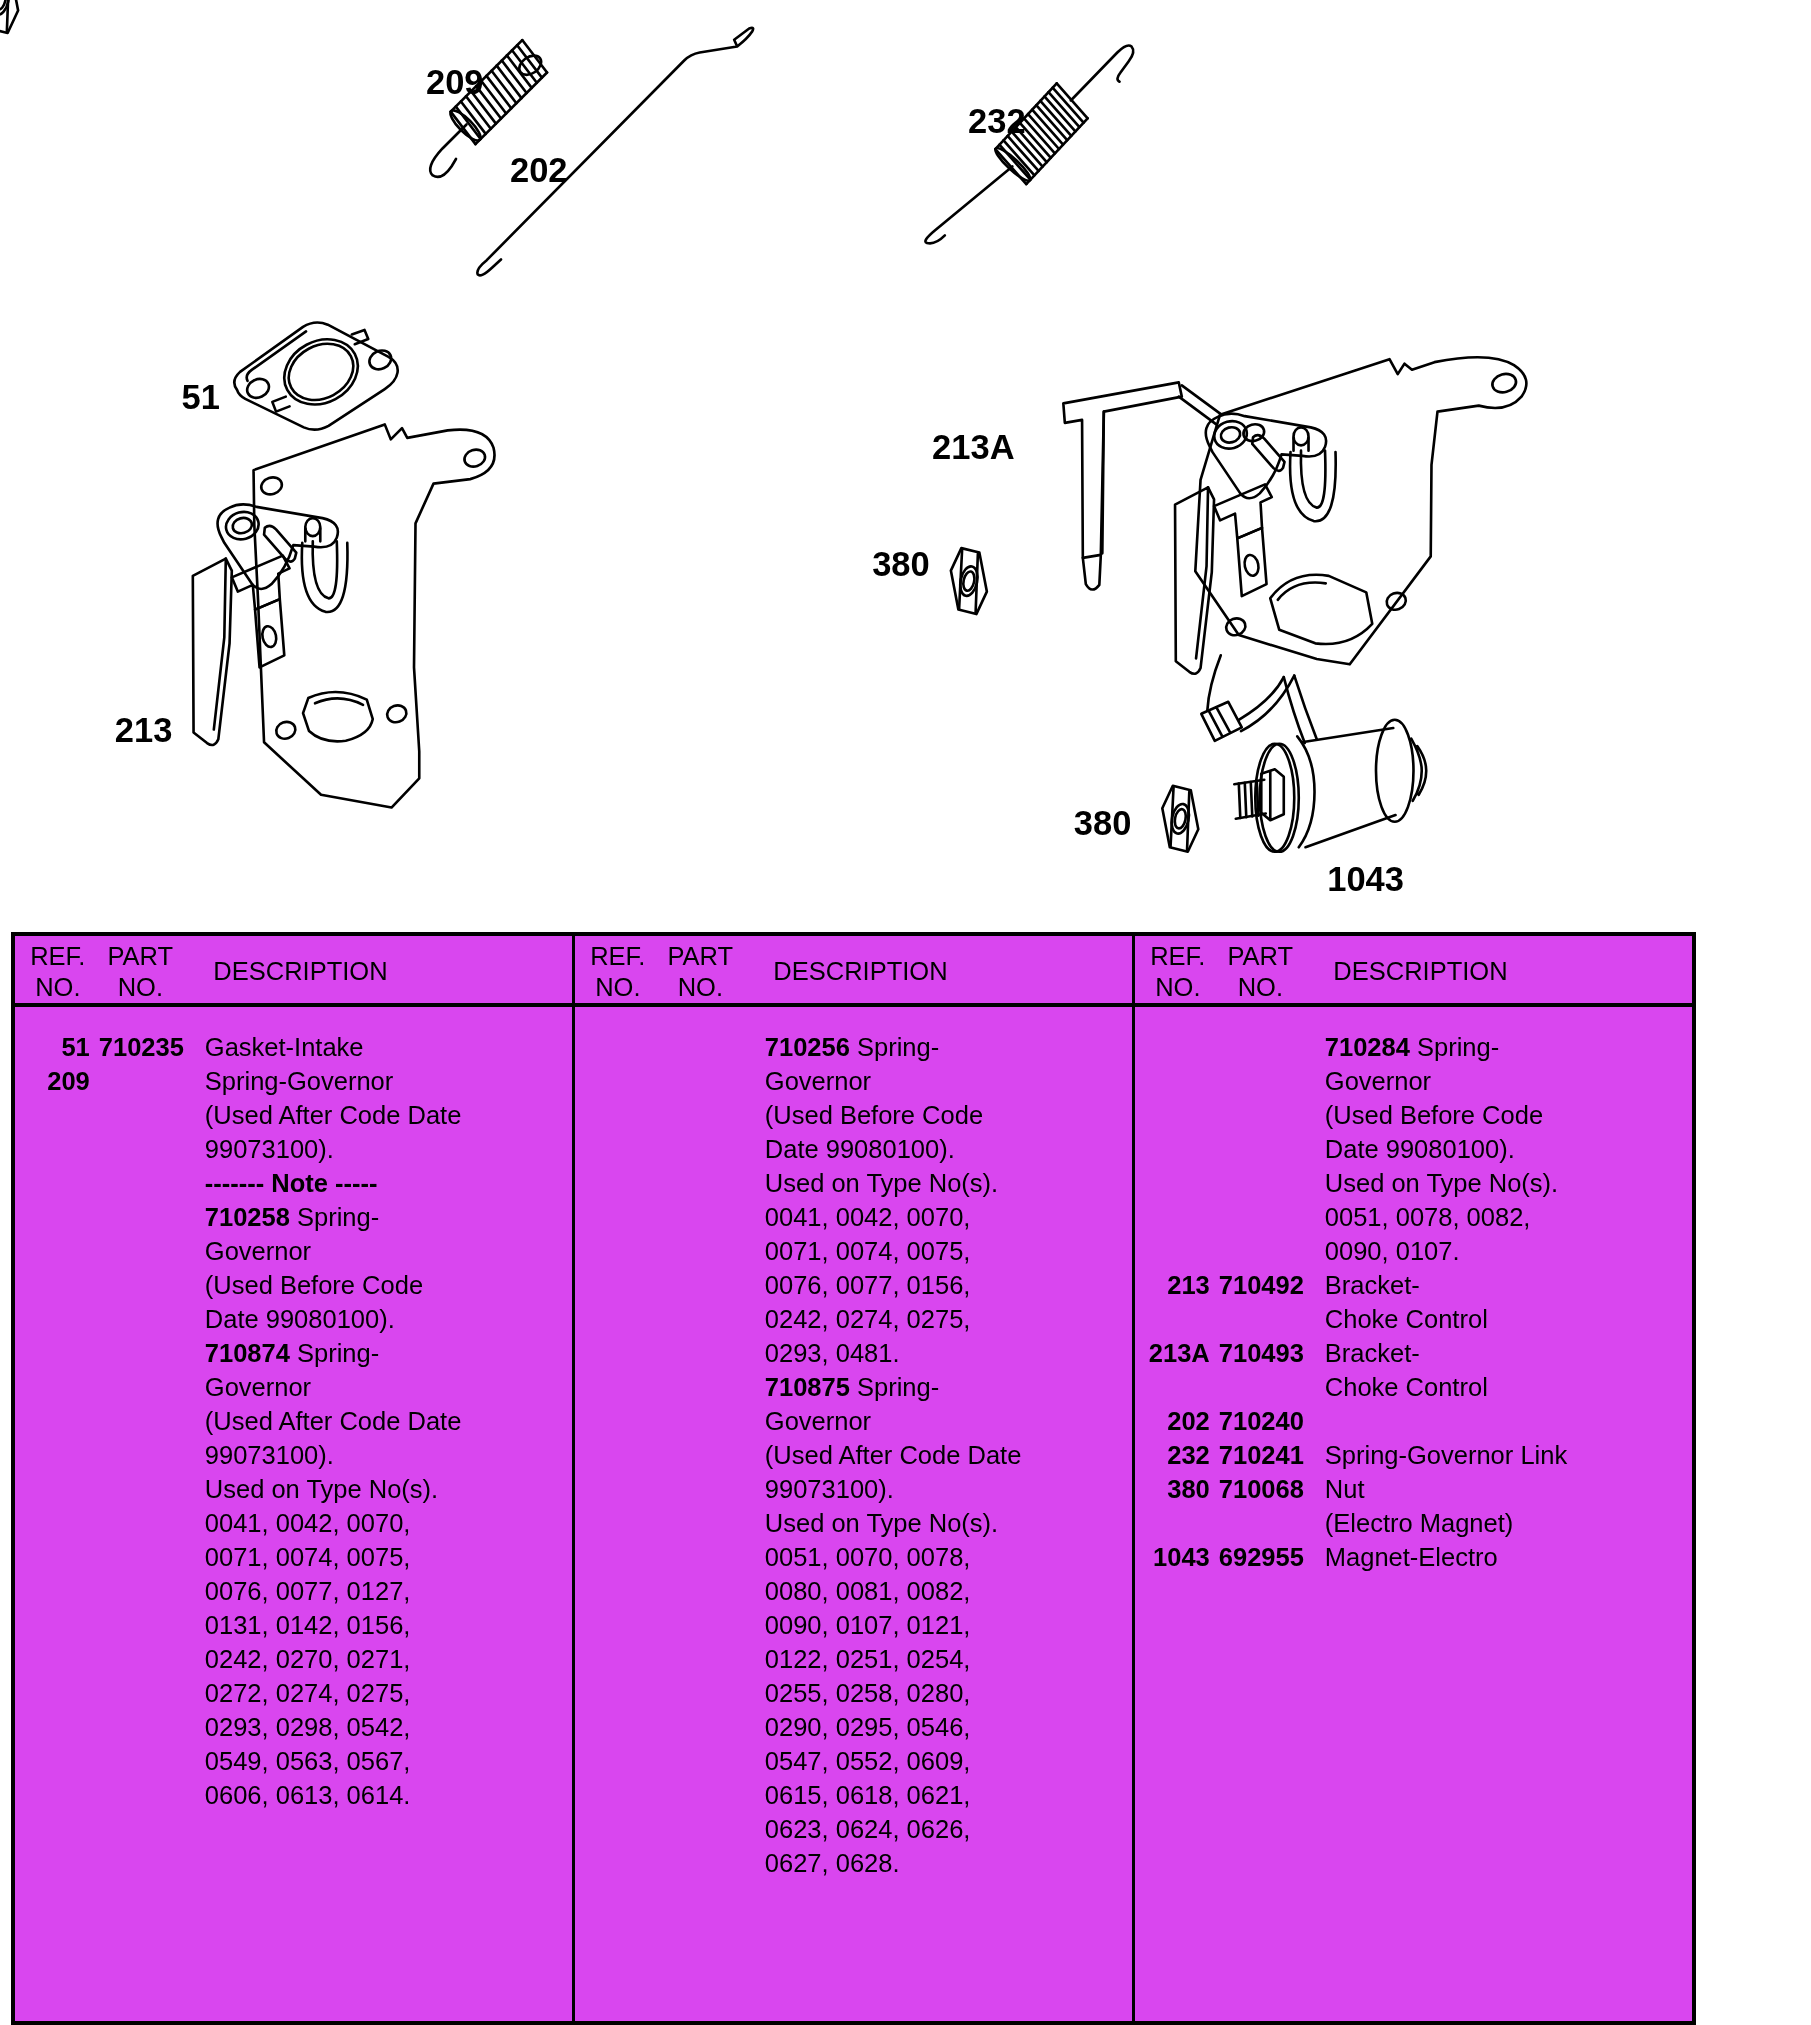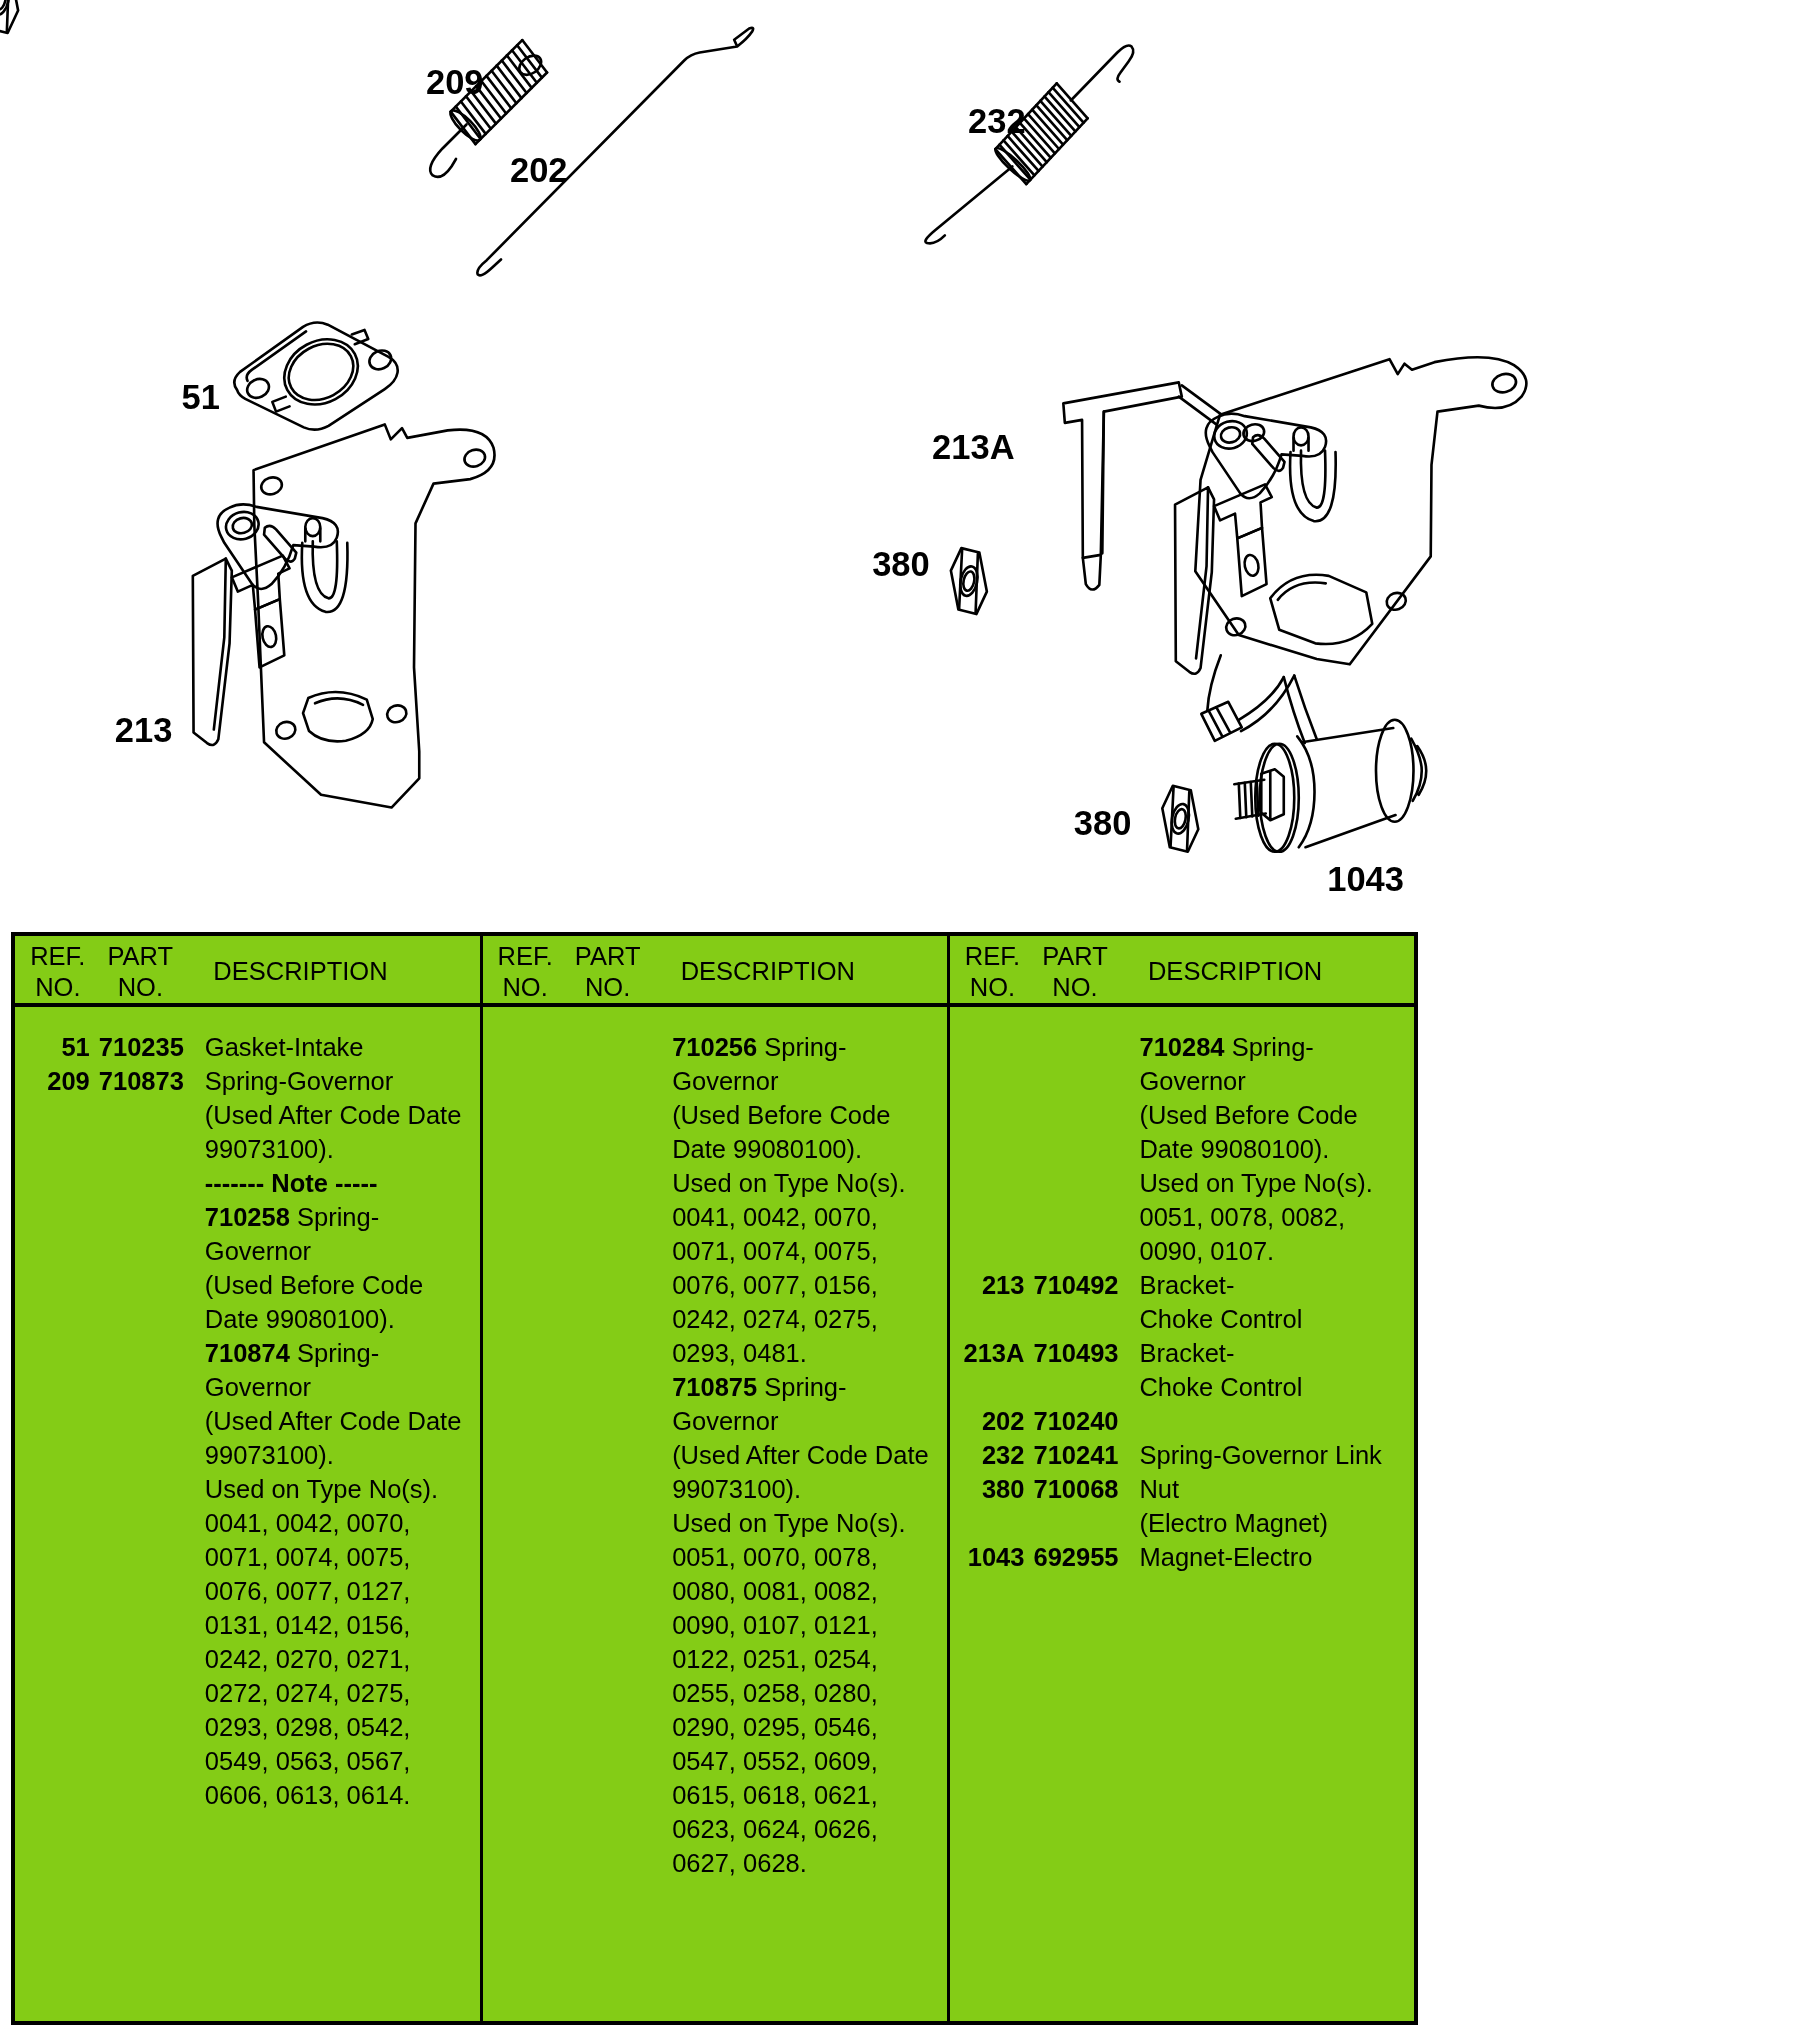--- a/index.html
+++ b/index.html
@@ -1,20 +1,20 @@
 <!DOCTYPE html>
 <html style="font-size:12px"><head>
 <meta charset="utf-8">
 <style>
   html,body{margin:0;padding:0;background:#fff;}
   body{position:relative;width:1811px;height:2025px;font-family:"Liberation Sans",sans-serif;color:#000;overflow:hidden;}
   #diagram{position:absolute;left:0;top:0;}
   .art *{stroke:#000;stroke-width:3.5;fill:none;stroke-linecap:round;stroke-linejoin:round;}
   .lbl text{font-family:"Liberation Sans",sans-serif;font-weight:bold;font-size:46px;fill:#000;stroke:none;}
-  .table{position:absolute;left:11.3px;top:932px;width:1407px;height:1093px;border:4.5px solid #000;box-sizing:border-box;display:flex;background:#84cc16;}
+  .table{position:absolute;left:11.3px;top:932px;width:1685px;height:1093px;border:4.5px solid #000;box-sizing:border-box;display:flex;background:#d946ef;}
   .col{flex:1;border-left:3.8px solid #000;display:flex;flex-direction:column;min-width:0;box-sizing:border-box;}
   .col:first-child{border-left:none;}
   .thead{height:71px;flex:0 0 71px;border-bottom:4.5px solid #000;display:grid;grid-template-columns:64px 83px 1fr;column-gap:9px;padding:4.5px 0 3px 10.5px;box-sizing:border-box;font-size:25.5px;}
   .hcell{display:flex;flex-direction:column;justify-content:flex-end;align-items:center;line-height:31px;}
   .hc3{align-items:flex-start;padding-left:22.5px;justify-content:center;}
   .tbody{padding:22.5px 6px 0 10.5px;font-size:25.5px;line-height:34px;}
   .entry{display:grid;grid-template-columns:64px 83px 1fr;column-gap:9px;}
   .ref{grid-row:1;grid-column:1;text-align:right;font-weight:bold;white-space:nowrap;}
   .part{grid-row:1;grid-column:2;font-weight:bold;white-space:nowrap;}
   .desc{grid-column:3;margin-left:14px;}
@@ -194,21 +194,20 @@
       <div class="tbody">
         <div class="entry">
           <div class="ref">51</div>
           <div class="part">710235</div>
           <div class="desc">
             <div class="dline"><span>Gasket-Intake</span></div>
           </div>
         </div>
         <div class="entry">
           <div class="ref">209</div>
-          <div class="part">710873</div>
           <div class="desc">
             <div class="dline"><span>Spring-Governor</span></div>
             <div class="dline"><span>(Used After Code Date</span></div>
             <div class="dline"><span>99073100).</span></div>
             <div class="dline"><b>------- Note -----</b></div>
             <div class="dline"><b>710258</b><span> Spring-</span></div>
             <div class="dline"><span>Governor</span></div>
             <div class="dline"><span>(Used Before Code</span></div>
             <div class="dline"><span>Date 99080100).</span></div>
             <div class="dline"><b>710874</b><span> Spring-</span></div>

